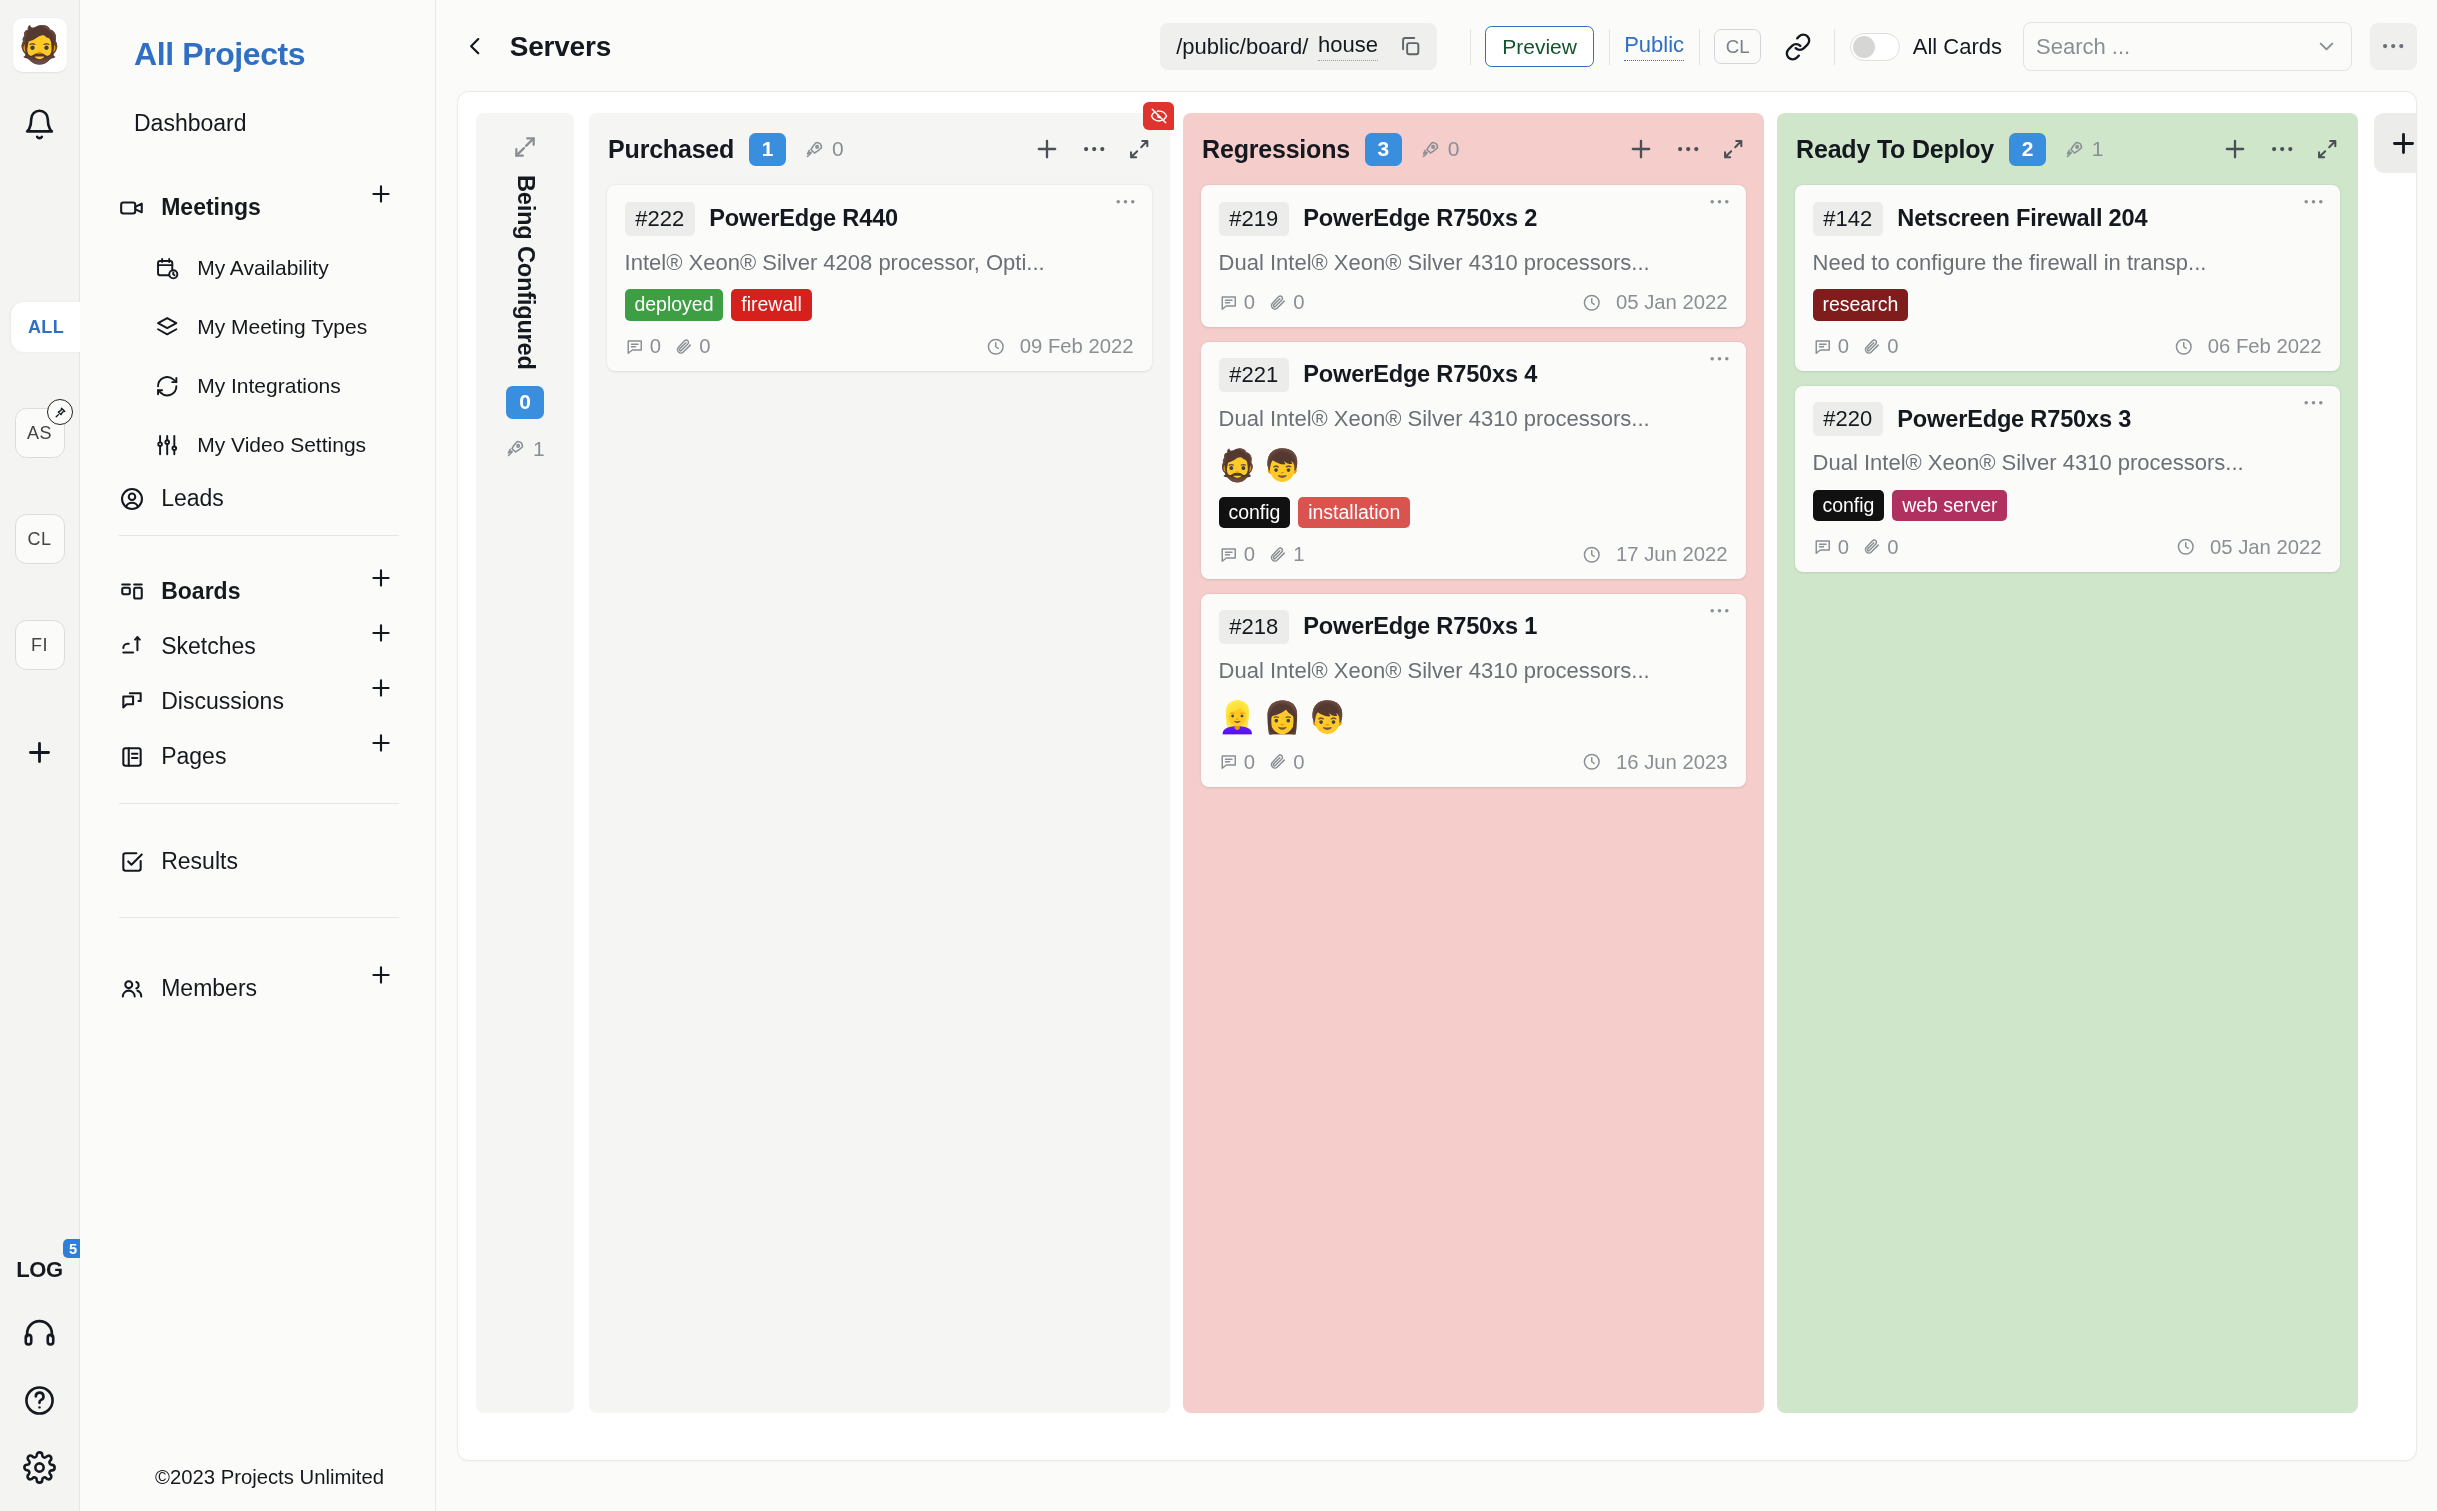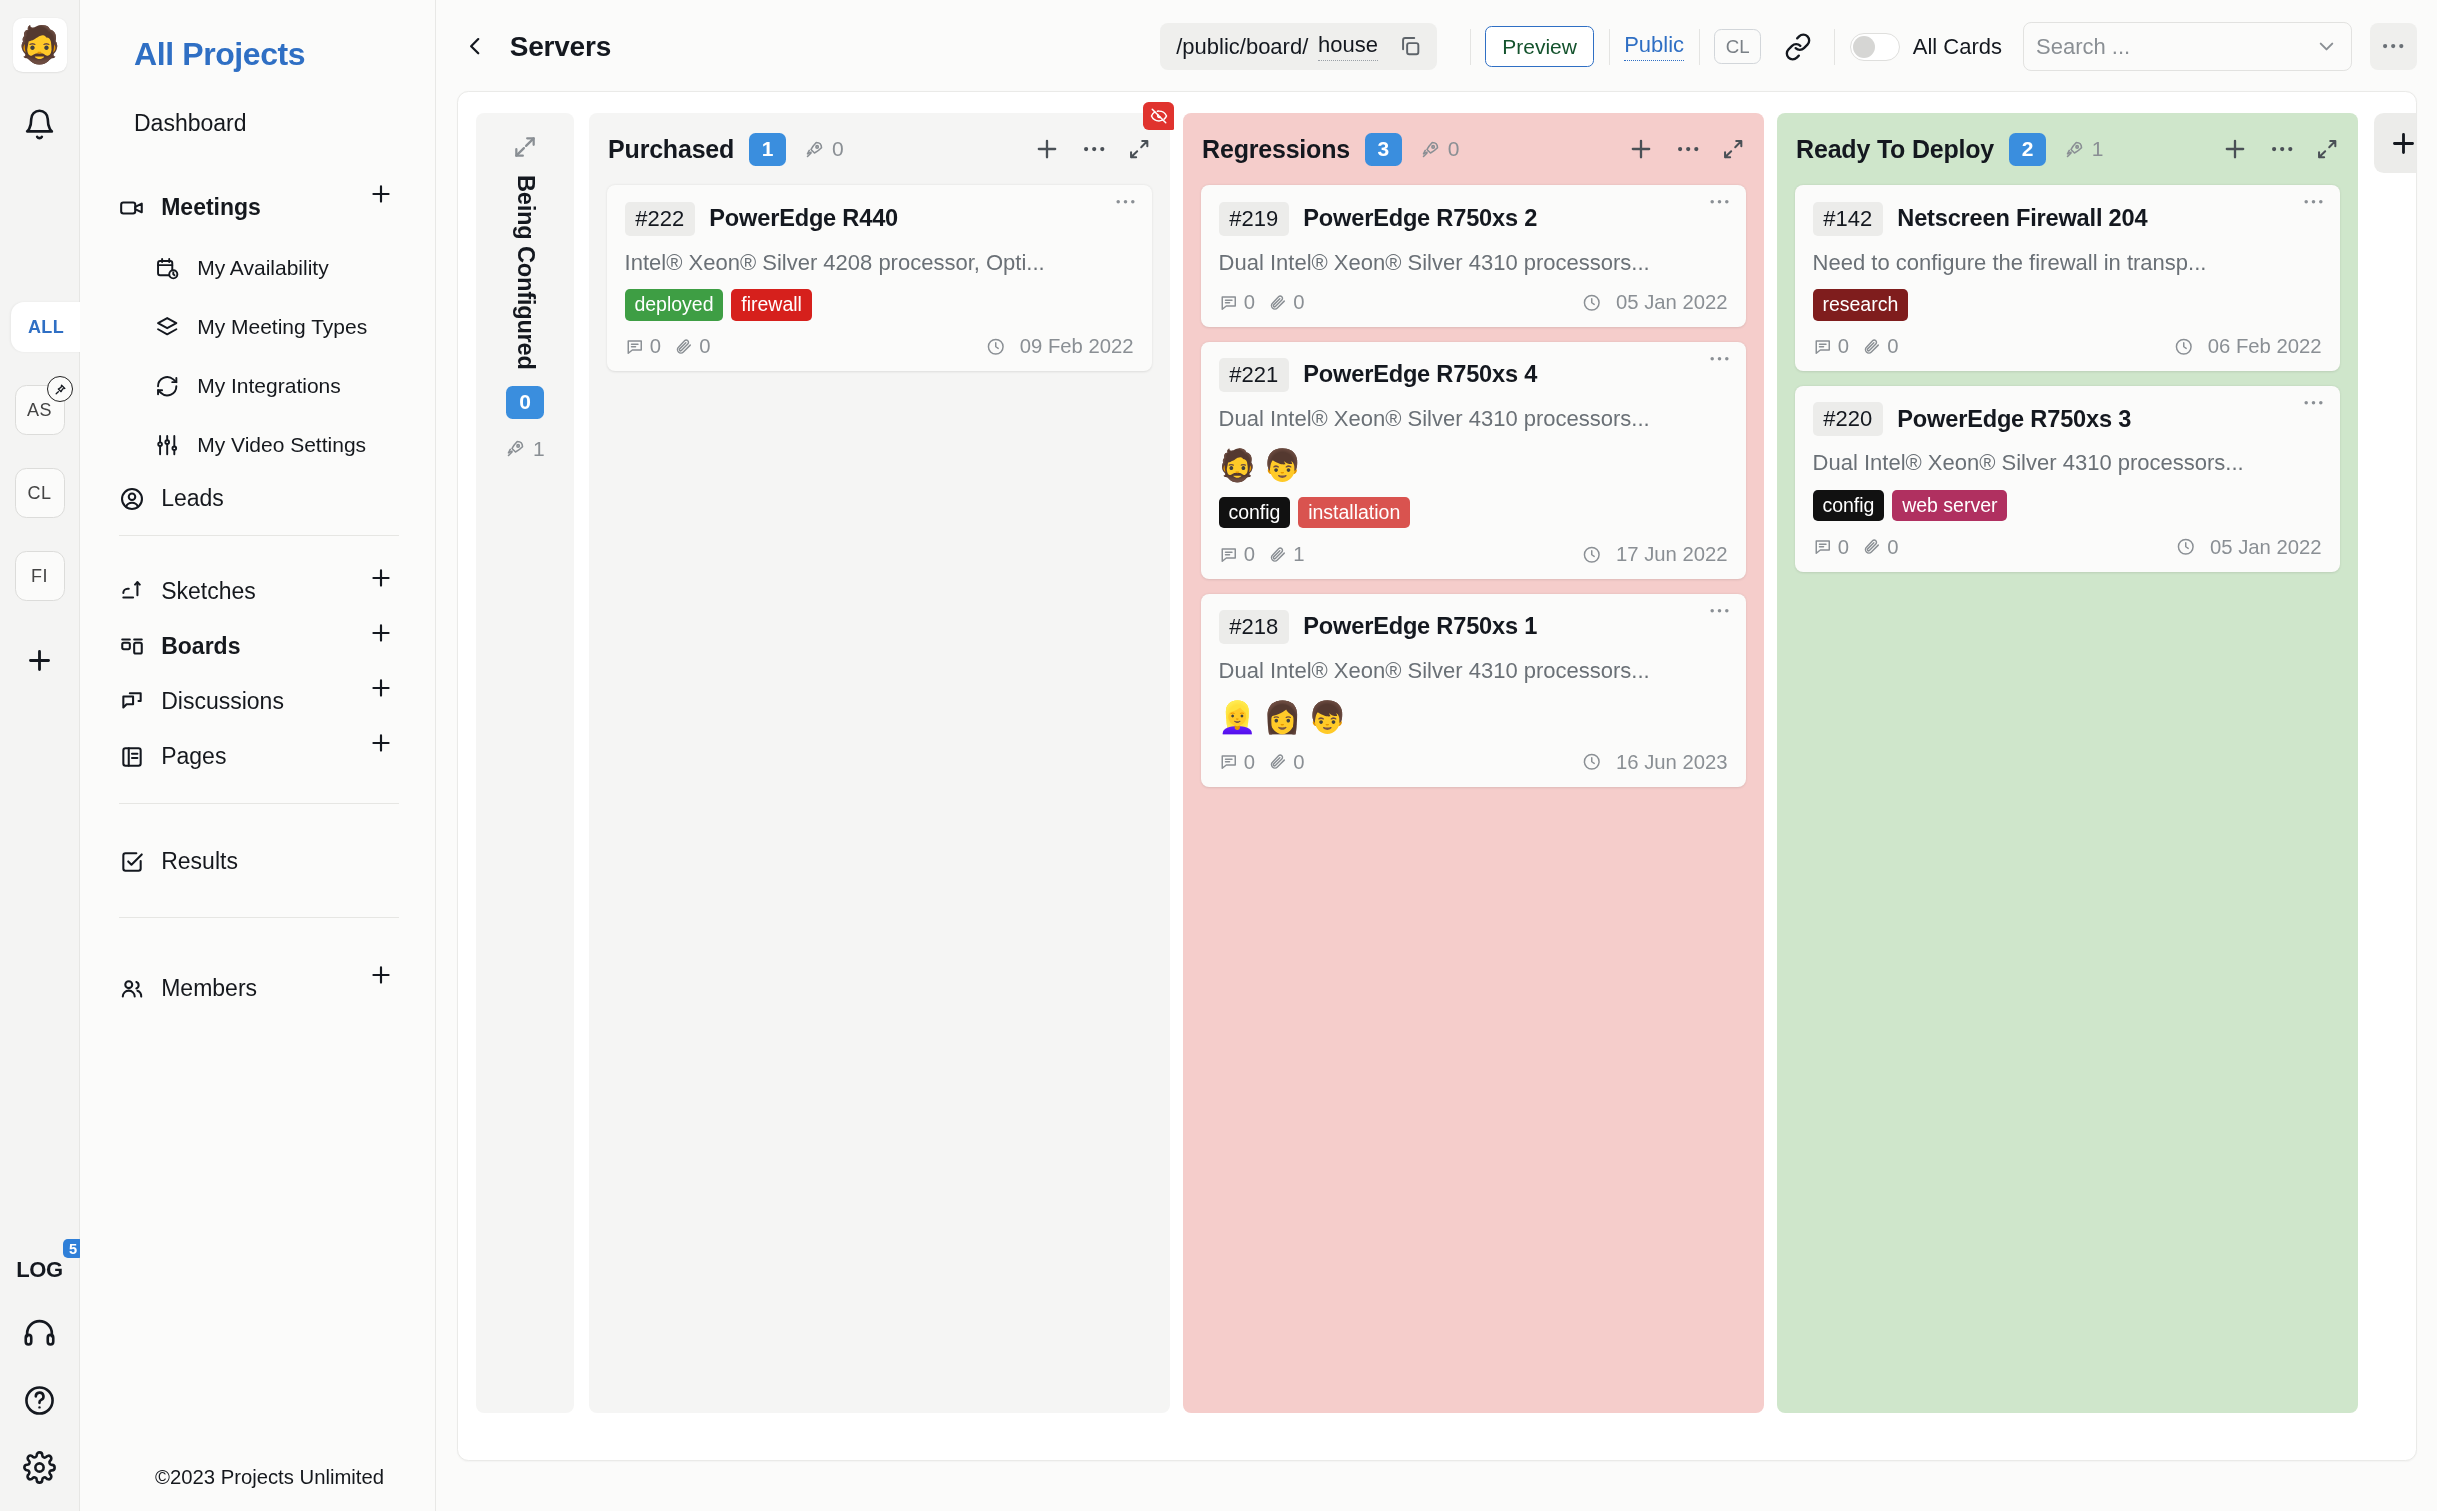--- a/index.html
+++ b/index.html
@@ -26,21 +26,21 @@
     border-radius: 9.8px; background: #ffffff;
     display: flex; align-items: center; justify-content: center;
     font-size: 36px; line-height: 1;
     box-shadow: 0 0.8px 1.6px rgba(0,0,0,.08);
     overflow: hidden;
   }
   .rail-bell {
     margin-top: 29px; width: 46px; height: 46px;
     display: flex; align-items: center; justify-content: center;
   }
-  .rail-tabs { margin-top: 155px; display: flex; flex-direction: column; align-items: center; width: 100%; }
+  .rail-tabs { margin-top: 155px; display: flex; flex-direction: column; align-items: center; width: 100%; gap: 23px; }
   .rail-tab {
     width: 50px; height: 50px; margin-bottom: 33px;
     border: 0.8px solid #dcdcda; border-radius: 11.4px;
     background: #fbfbfa;
     display: flex; align-items: center; justify-content: center;
     font-size: 18px; letter-spacing: 0.4px; color: #444;
     position: relative;
   }
   .rail-tab.active {
     width: 70px; margin-left: 13px;
@@ -384,45 +384,45 @@
               <path d="M6.5 19a6 6 0 0 1 11 0"></path>
             </svg>
         </span>
         <span class="lbl">Leads</span>
       </div>
     </div>
 
     <div class="sb-div"></div>
 
     <div class="sb-group" style="margin-top:14.6px">
+      <div class="sb-row bold">
+        <span class="ico">
+          <svg width="26" height="26" viewBox="0 0 24 24" fill="none" stroke="#14181f" stroke-width="1.9" stroke-linecap="round" stroke-linejoin="round">
+              <path d="M3 5h7M14 5h7"></path>
+              <rect x="3" y="8" width="7" height="6" rx="1.5"></rect>
+              <rect x="14" y="8" width="7" height="10" rx="1.5"></rect>
+            </svg>
+        </span>
+        <span class="lbl">Boards</span>
+        <span class="plus">
+          <svg width="26" height="26" viewBox="0 0 24 24" fill="none" stroke="#14181f" stroke-width="2" stroke-linecap="round">
+              <path d="M12 5v14M5 12h14"></path>
+            </svg>
+        </span>
+      </div>
       <div class="sb-row">
         <span class="ico">
           <svg width="26" height="26" viewBox="0 0 24 24" fill="none" stroke="#14181f" stroke-width="1.9" stroke-linecap="round" stroke-linejoin="round">
               <path d="M4 17h9"></path>
               <path d="M4 13a4 4 0 0 1 4-4h1"></path>
               <path d="M17 3v12"></path>
               <path d="M14.8 5.2L17 3l2.2 2.2"></path>
             </svg>
         </span>
         <span class="lbl">Sketches</span>
-        <span class="plus">
-          <svg width="26" height="26" viewBox="0 0 24 24" fill="none" stroke="#14181f" stroke-width="2" stroke-linecap="round">
-              <path d="M12 5v14M5 12h14"></path>
-            </svg>
-        </span>
-      </div>
-      <div class="sb-row bold">
-        <span class="ico">
-          <svg width="26" height="26" viewBox="0 0 24 24" fill="none" stroke="#14181f" stroke-width="1.9" stroke-linecap="round" stroke-linejoin="round">
-              <path d="M3 5h7M14 5h7"></path>
-              <rect x="3" y="8" width="7" height="6" rx="1.5"></rect>
-              <rect x="14" y="8" width="7" height="10" rx="1.5"></rect>
-            </svg>
-        </span>
-        <span class="lbl">Boards</span>
         <span class="plus">
           <svg width="26" height="26" viewBox="0 0 24 24" fill="none" stroke="#14181f" stroke-width="2" stroke-linecap="round">
               <path d="M12 5v14M5 12h14"></path>
             </svg>
         </span>
       </div>
       <div class="sb-row">
         <span class="ico">
           <svg width="26" height="26" viewBox="0 0 24 24" fill="none" stroke="#14181f" stroke-width="1.9" stroke-linecap="round" stroke-linejoin="round">
               <path d="M4 7h9v7H7l-3 3z"></path>

